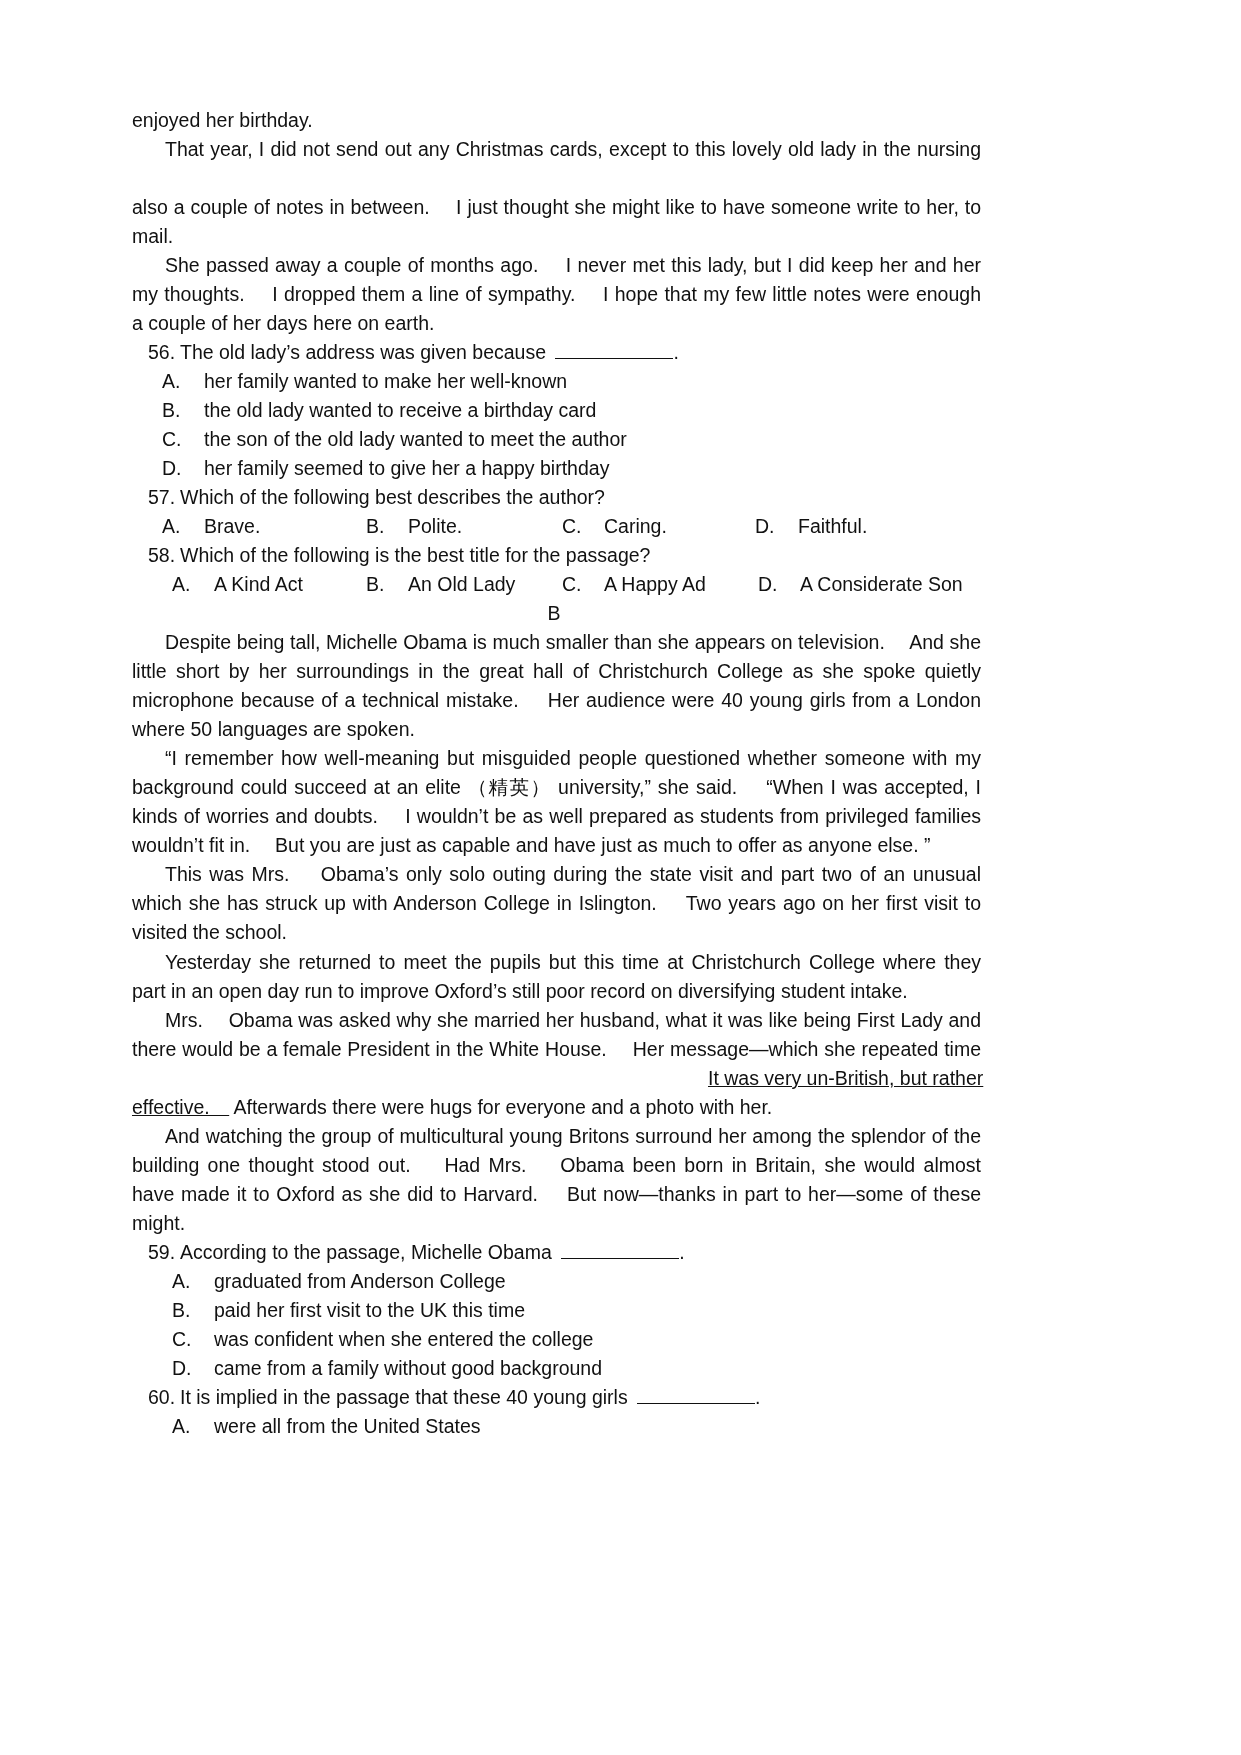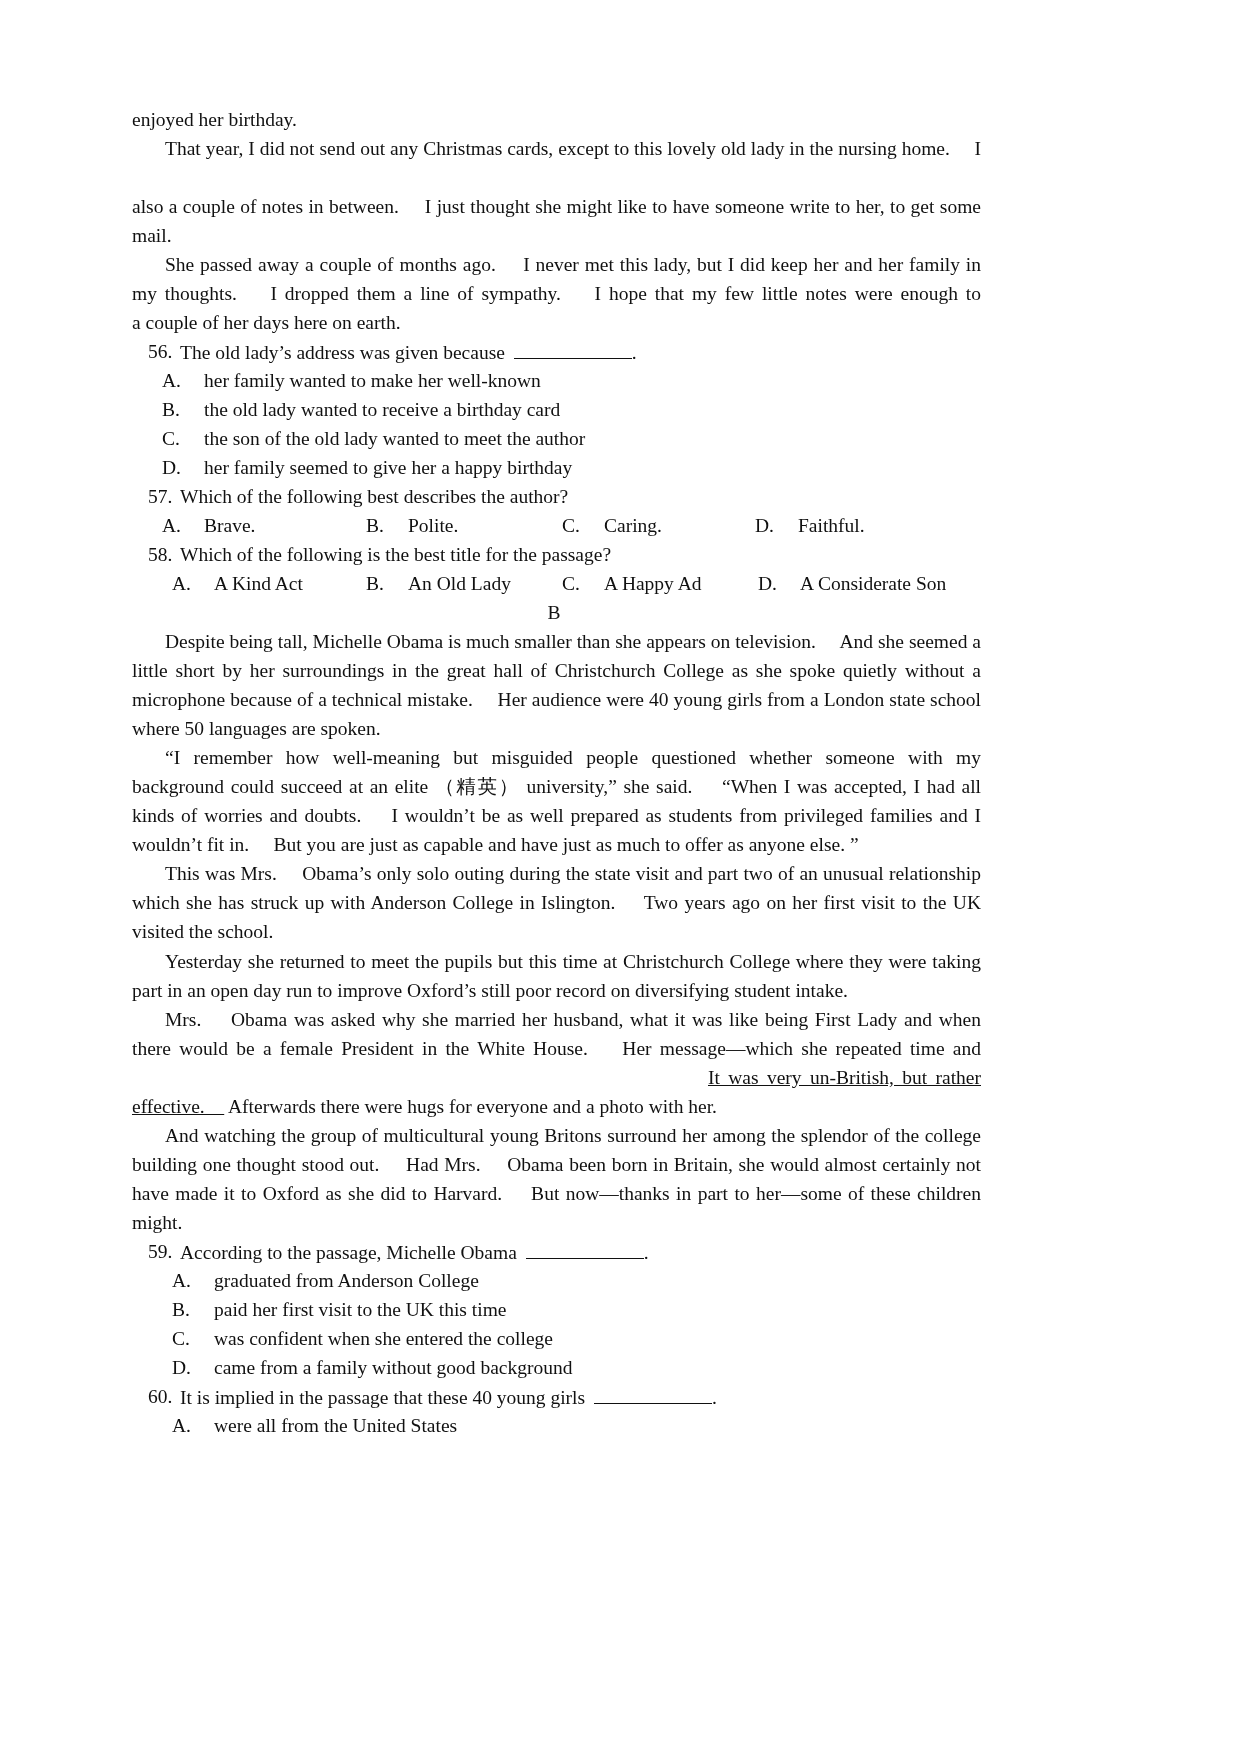--- a/index.html
+++ b/index.html
@@ -1,19 +1,19 @@
 <!DOCTYPE html>
 <html><head>
 <meta charset="utf-8">
 <style>
   html, body { margin: 0; padding: 0; background: #ffffff; }
   body { width: 1241px; height: 1755px; position: relative; overflow: hidden; }
   .page {
     position: absolute; left: 0; top: 0; width: 1241px; height: 1755px;
-    font-family: Liberation Serif, serif;
+    font-family: Liberation Sans, sans-serif;
     font-size: 19.5px; color: #111111;
   }
   .ln { position: absolute; left: 132px; width: 849px; white-space: nowrap; line-height: 24px; }
   .ln.just { text-align: justify; text-align-last: justify; white-space: normal; height: 24px; overflow: hidden; }
   .ind { left: 165px; width: 816px; }
   .qnum { position: absolute; left: 148px; }
   .qtext { position: absolute; left: 180px; white-space: nowrap; }
   .opt-l { position: absolute; white-space: nowrap; }
   .blank { display: inline-block; width: 118px; border-bottom: 1px solid #111; height: 18px; vertical-align: baseline; margin-left: 4px; }
   .u { text-decoration: underline; }

